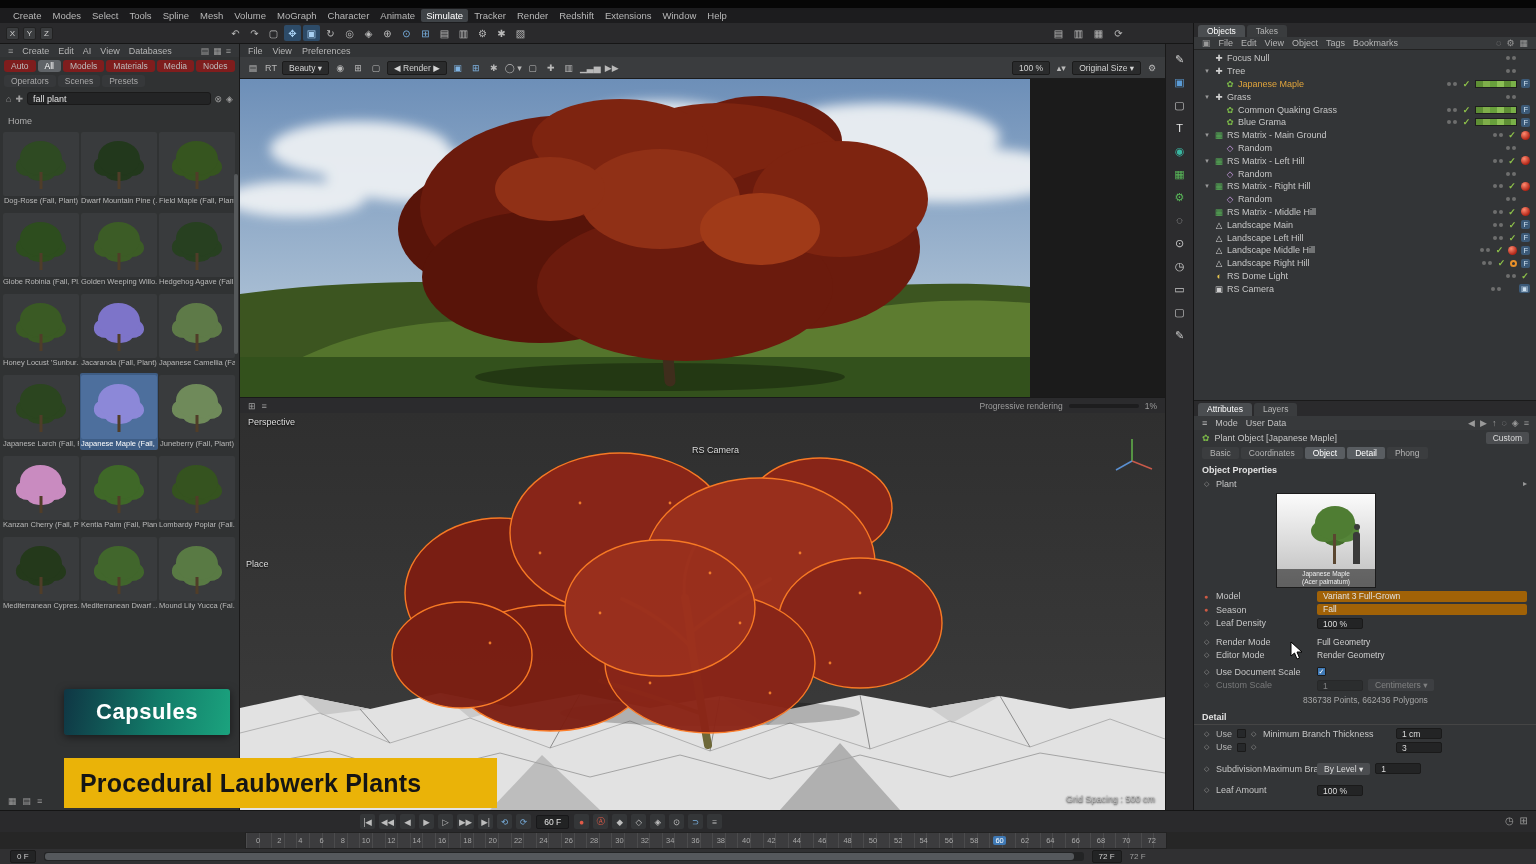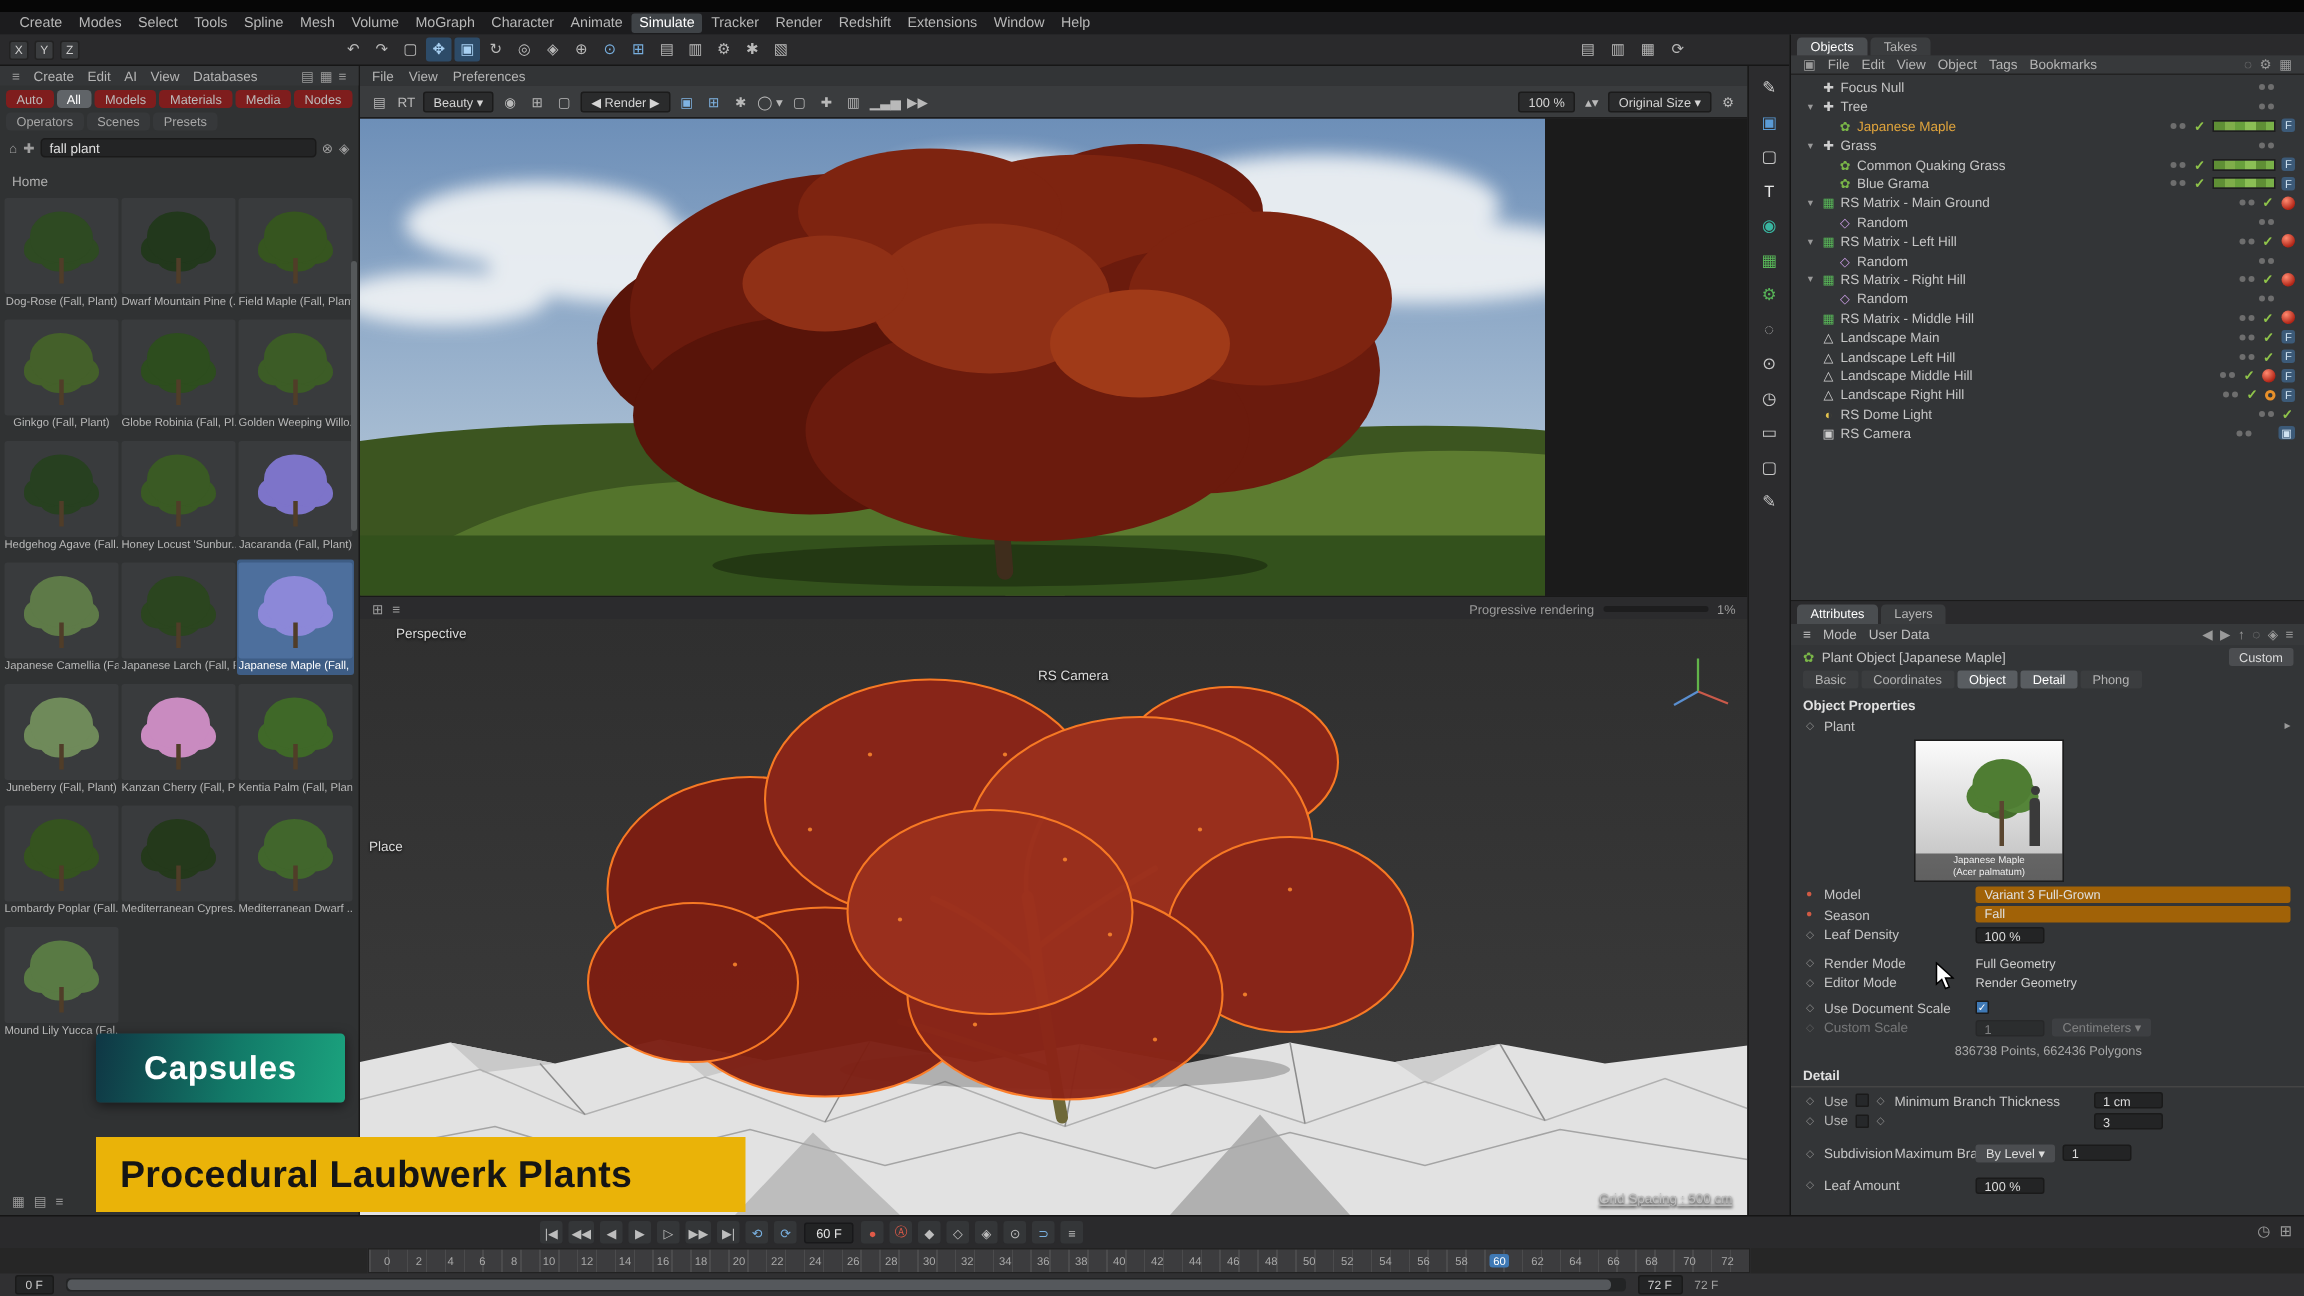--- a/index.html
+++ b/index.html
@@ -279,27 +279,20 @@
         </div>
 
         <div class="plant" style="--c: #36551f;">
           <div class="thumb">
             <div class="crown"></div>
             <div class="trunk"></div>
           </div>
           <div class="cap">Field Maple (Fall, Plant)</div>
         </div>
 
-        <div class="plant" style="--c: #44602a;">
-          <div class="thumb">
-            <div class="crown"></div>
-            <div class="trunk"></div>
-          </div>
-          <div class="cap">Ginkgo (Fall, Plant)</div>
-        </div>
 
         <div class="plant" style="--c: #2d4d1e;">
           <div class="thumb">
             <div class="crown"></div>
             <div class="trunk"></div>
           </div>
           <div class="cap">Globe Robinia (Fall, Pl...</div>
         </div>
 
         <div class="plant" style="--c: #3c5c26;">
@@ -619,24 +612,24 @@
           <circle cx="340" cy="90" r="1.4"></circle>
             <circle cx="470" cy="160" r="1.4"></circle>
             <circle cx="590" cy="250" r="1.4"></circle>
         </g>
         <g transform="translate(892,48)" stroke-width="1.5">
           <line x1="0" y1="0" x2="0" y2="-22" stroke="#62b44a"></line>
           <line x1="0" y1="0" x2="20" y2="8" stroke="#c95a4a"></line>
           <line x1="0" y1="0" x2="-16" y2="9" stroke="#5a8fd0"></line>
         </g>
       </svg>
-      <span class="vp-label" style="left:24px; top:4px;">Perspective</span>
+      <span class="vp-label" style="left:8px; top:4px;">Perspective</span>
       <span class="vp-label" style="left:452px; top:32px;">RS Camera</span>
       <span class="vp-label" style="left:6px; top:146px;">Place</span>
-      <span class="vp-label" style="right:10px; bottom:6px; color:#bdbdbd;text-decoration:underline;">Grid Spacing : 500 cm</span>
+      <span class="vp-label" style="right:10px; bottom:6px; color:#bdbdbd;">Grid Spacing : 500 cm</span>
     </div>
   </div>
 
   <div class="abs" id="sidestrip">
 
   <span class="ss-ico" style="color: rgb(208, 208, 208);">✎</span>
       <span class="ss-ico" style="color: rgb(91, 155, 213);">▣</span>
       <span class="ss-ico" style="color: rgb(200, 200, 200);">▢</span>
       <span class="ss-ico" style="color: rgb(232, 232, 232);">T</span>
       <span class="ss-ico" style="color: rgb(57, 181, 160);">◉</span>

